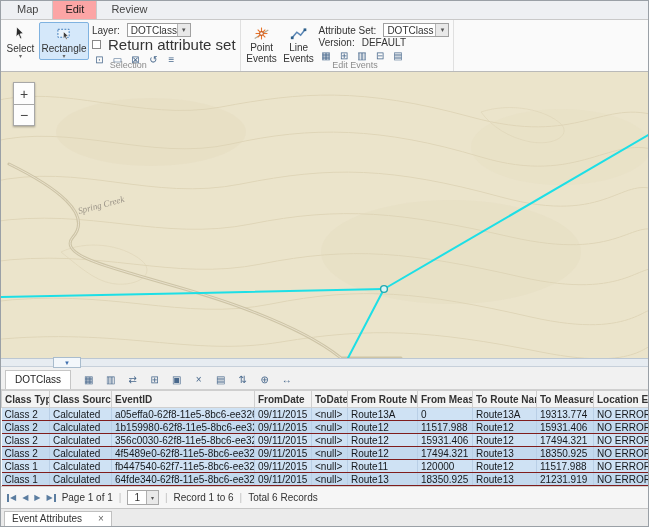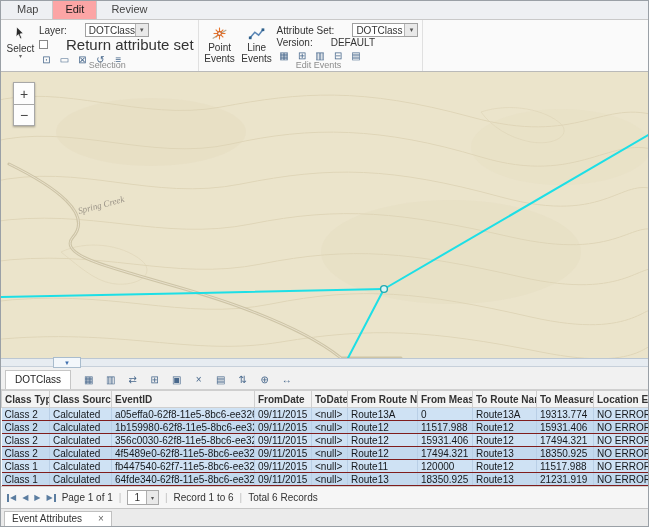--- a/index.html
+++ b/index.html
@@ -21,21 +21,21 @@
   .ribbon-body { height:52px; background:#fafafa; display:flex; border-bottom:1px solid #b9b9b9; }
   .group { display:flex; gap:3px; padding:2px 4px 11px 4px; position:relative; border-right:1px solid #e0e0e0; }
   .group-label { position:absolute; bottom:0; left:16px; right:0; text-align:center; font-size:9px; color:#8c8c8c; padding-bottom:1px; }
   .big-btn { width:34px; display:flex; flex-direction:column; align-items:center; padding:2px 1px 0; border:1px solid transparent; border-radius:2px; font-size:10px; color:#333; text-align:center; line-height:1.05; }
   .big-btn.narrow { width:31px; }
   .big-btn.wide { width:50px; }
   .big-btn.active { background:#d5e8fa; border-color:#7fb2e0; }
   .bb-icon { height:19px; display:flex; align-items:center; justify-content:center; margin-bottom:1px; }
   .dd { font-size:6px; color:#666; line-height:5px; }
   .mini-col { display:flex; flex-direction:column; justify-content:flex-start; padding-top:1px; }
-  .mini-row { display:flex; align-items:center; gap:18px; height:15px; font-size:10px; color:#333; white-space:nowrap; }
+  .mini-row { display:flex; align-items:center; gap:7px; height:15px; font-size:10px; color:#333; white-space:nowrap; }
   .combo { display:inline-flex; align-items:stretch; background:#fff; border:1px solid #a0a0a0; height:14px; font-size:10px; }
   .combo .val { padding:0 3px; flex:1; white-space:nowrap; overflow:hidden; display:flex; align-items:center; }
   .combo .arrow { width:13px; background:#e9e9e9; border-left:1px solid #b5b5b5; display:flex; align-items:center; justify-content:center; font-size:7px; color:#555; }
   .cb { width:9px; height:9px; border:1px solid #888; background:#fff; display:inline-block; }
   .small-label { font-size:15px; }
   .tool-strip { display:flex; gap:3px; align-items:center; height:16px; }
   .tool-icon { width:15px; height:15px; display:inline-flex; align-items:center; justify-content:center; font-size:10px; color:#48688c; }
   
   .map { height:286px; position:relative; overflow:hidden; background:#ebe4cb; }
   .map svg.basemap { position:absolute; left:0; top:0; }
@@ -81,20 +81,30 @@
   <div class="ribbon-body">
 
     <div class="group">
       <div class="big-btn narrow">
         <span class="bb-icon">
           <svg width="15" height="15" viewBox="0 0 16 16">
               <path d="M4 1 L11 8 L7.5 8.5 L9.5 13 L7.8 13.7 L5.8 9.2 L3.2 11.5 Z" fill="#2b2b2b" stroke="#ffffff" stroke-width="0.8"></path>
             </svg>
         </span>
         <span>Select</span>
+        <span class="dd">▾</span>
+      </div>
+      <div class="big-btn wide active">
+        <span class="bb-icon">
+          <svg width="16" height="15" viewBox="0 0 16 16">
+              <rect x="1.5" y="3.5" width="12" height="8.5" fill="#e8f3fc" stroke="#3a78b8" stroke-width="1" stroke-dasharray="2 1.5"></rect>
+              <path d="M7.5 6 L12.5 10.7 L10.2 11 L11.5 13.8 L10.2 14.4 L8.9 11.6 L7.2 13.2 Z" fill="#3c3c3c" stroke="#ffffff" stroke-width="0.6"></path>
+            </svg>
+        </span>
+        <span>Rectangle</span>
         <span class="dd">▾</span>
       </div>
       <div class="mini-col">
         <div class="mini-row">
           <span>Layer:</span>
           <span class="combo" style="width:64px">
             <span class="val">DOTClass</span>
             <span class="arrow">▾</span>
           </span>
         </div>

